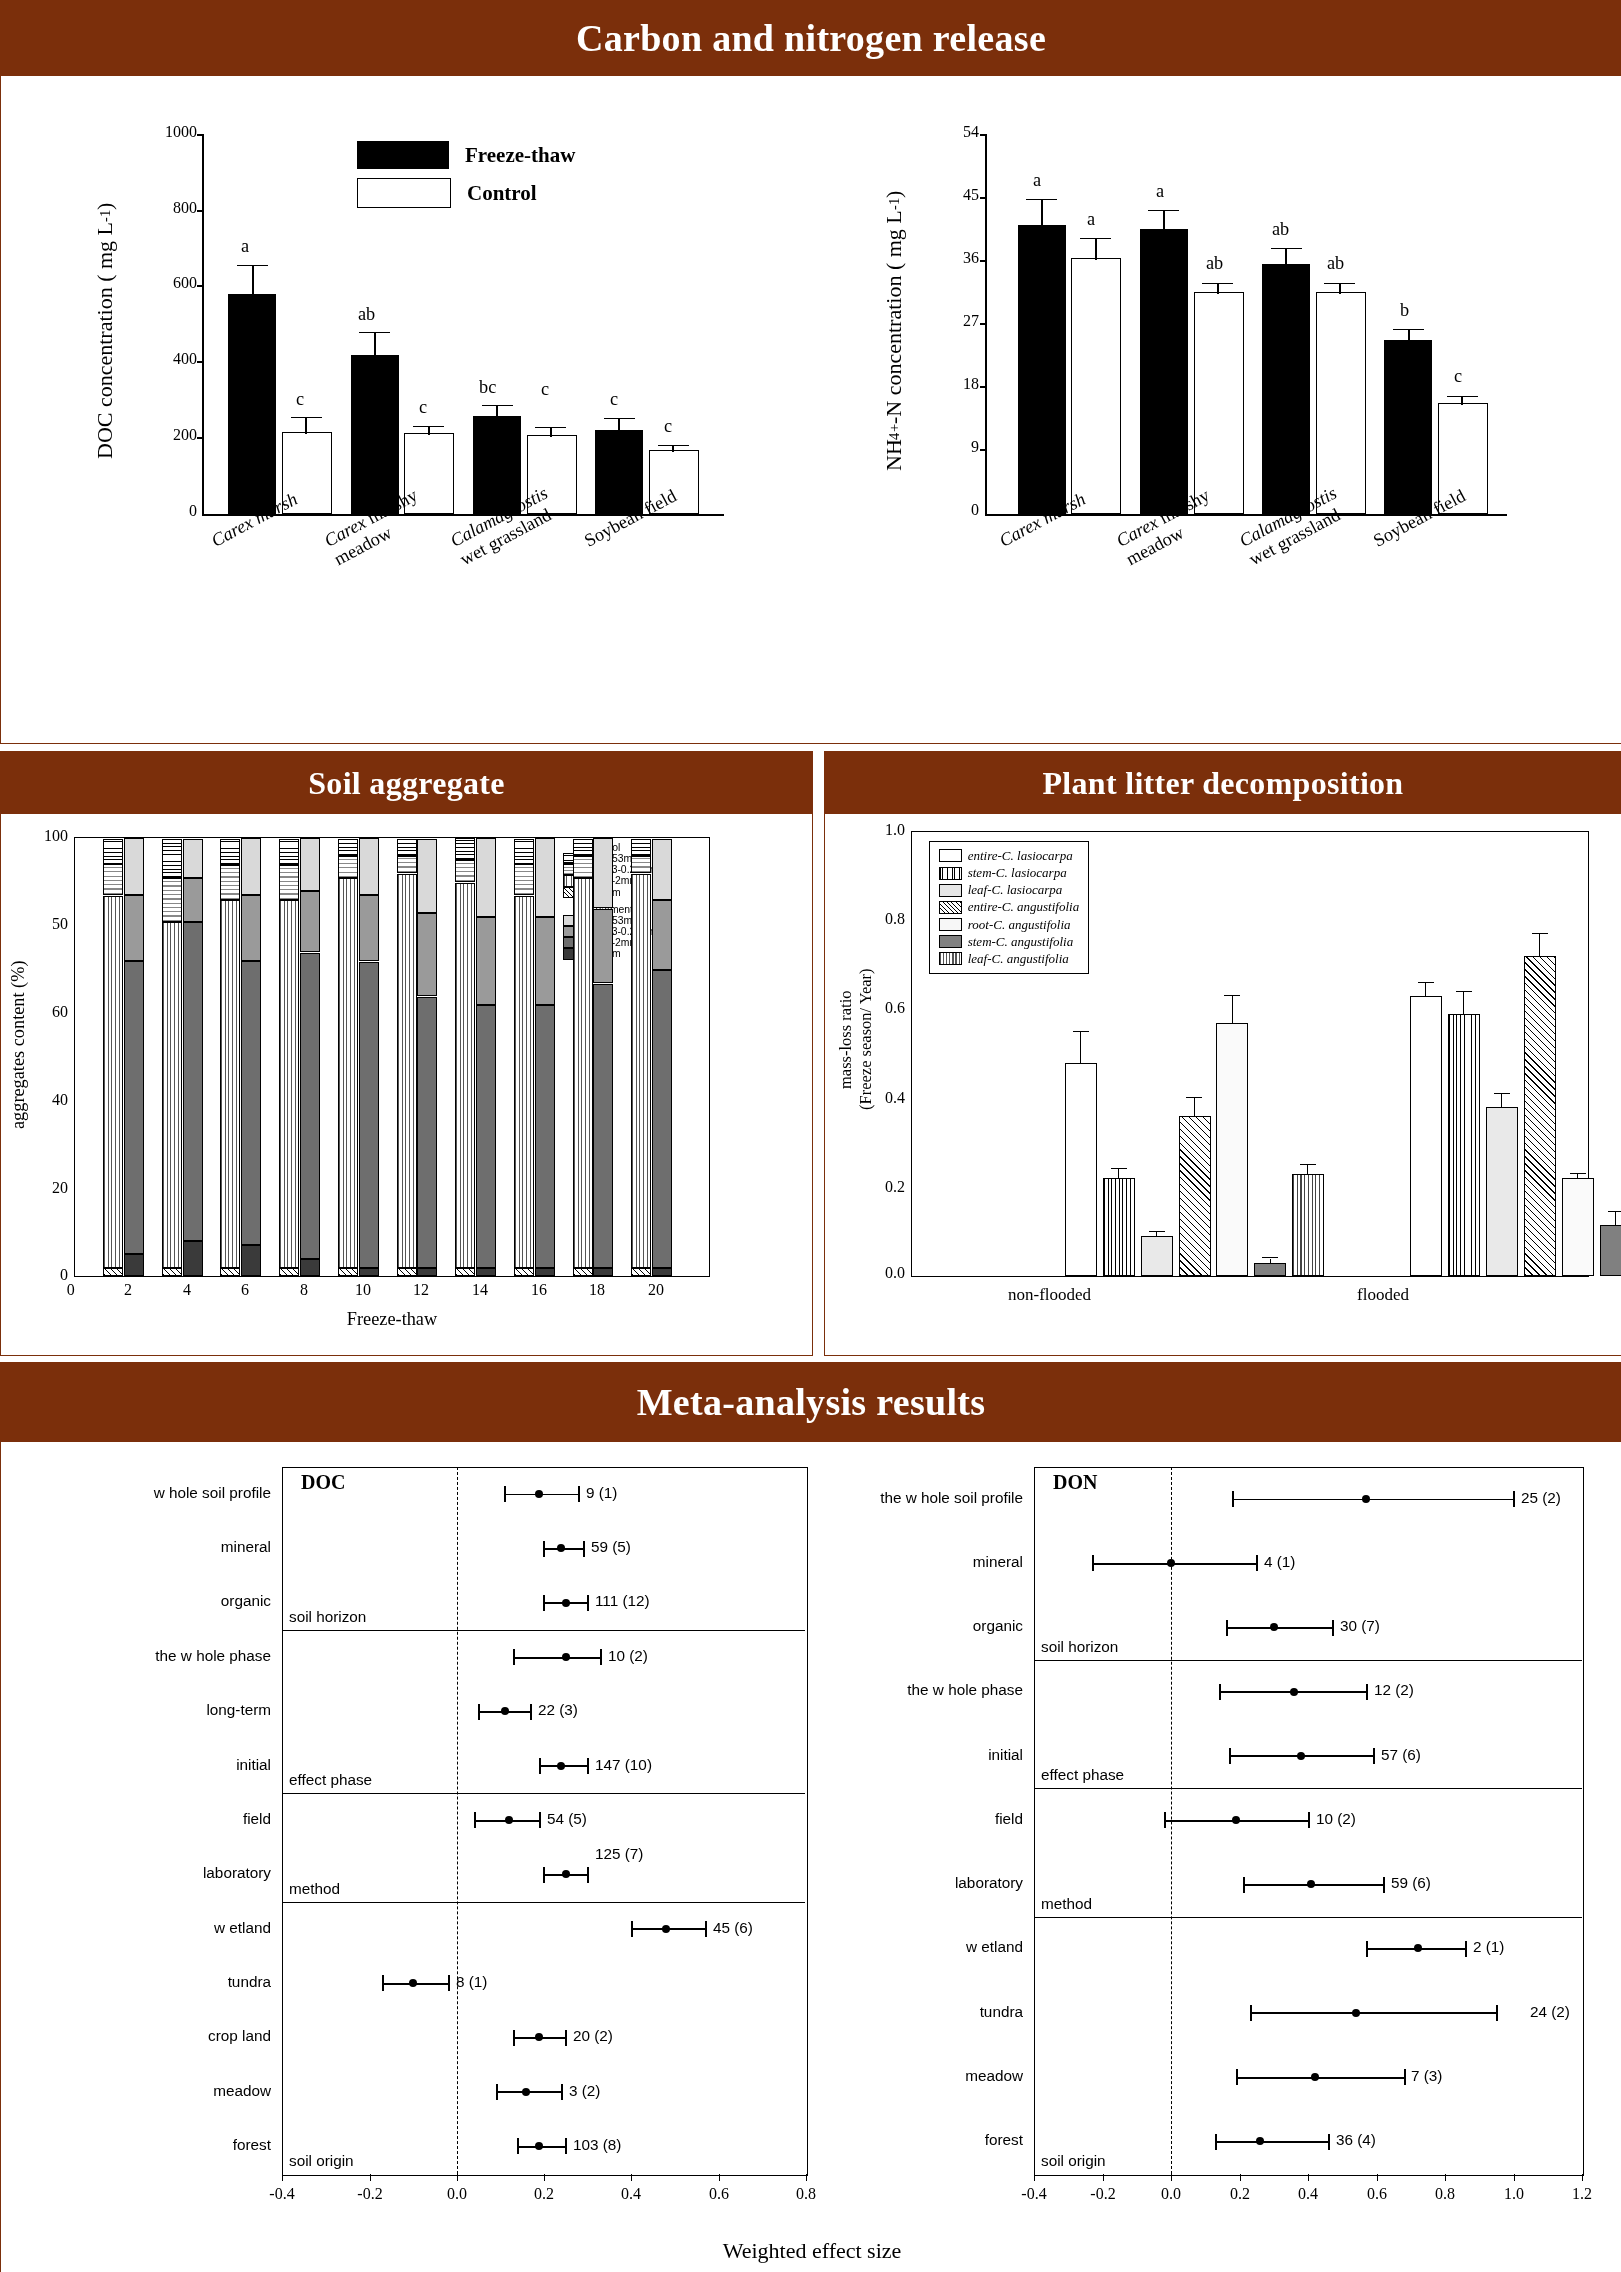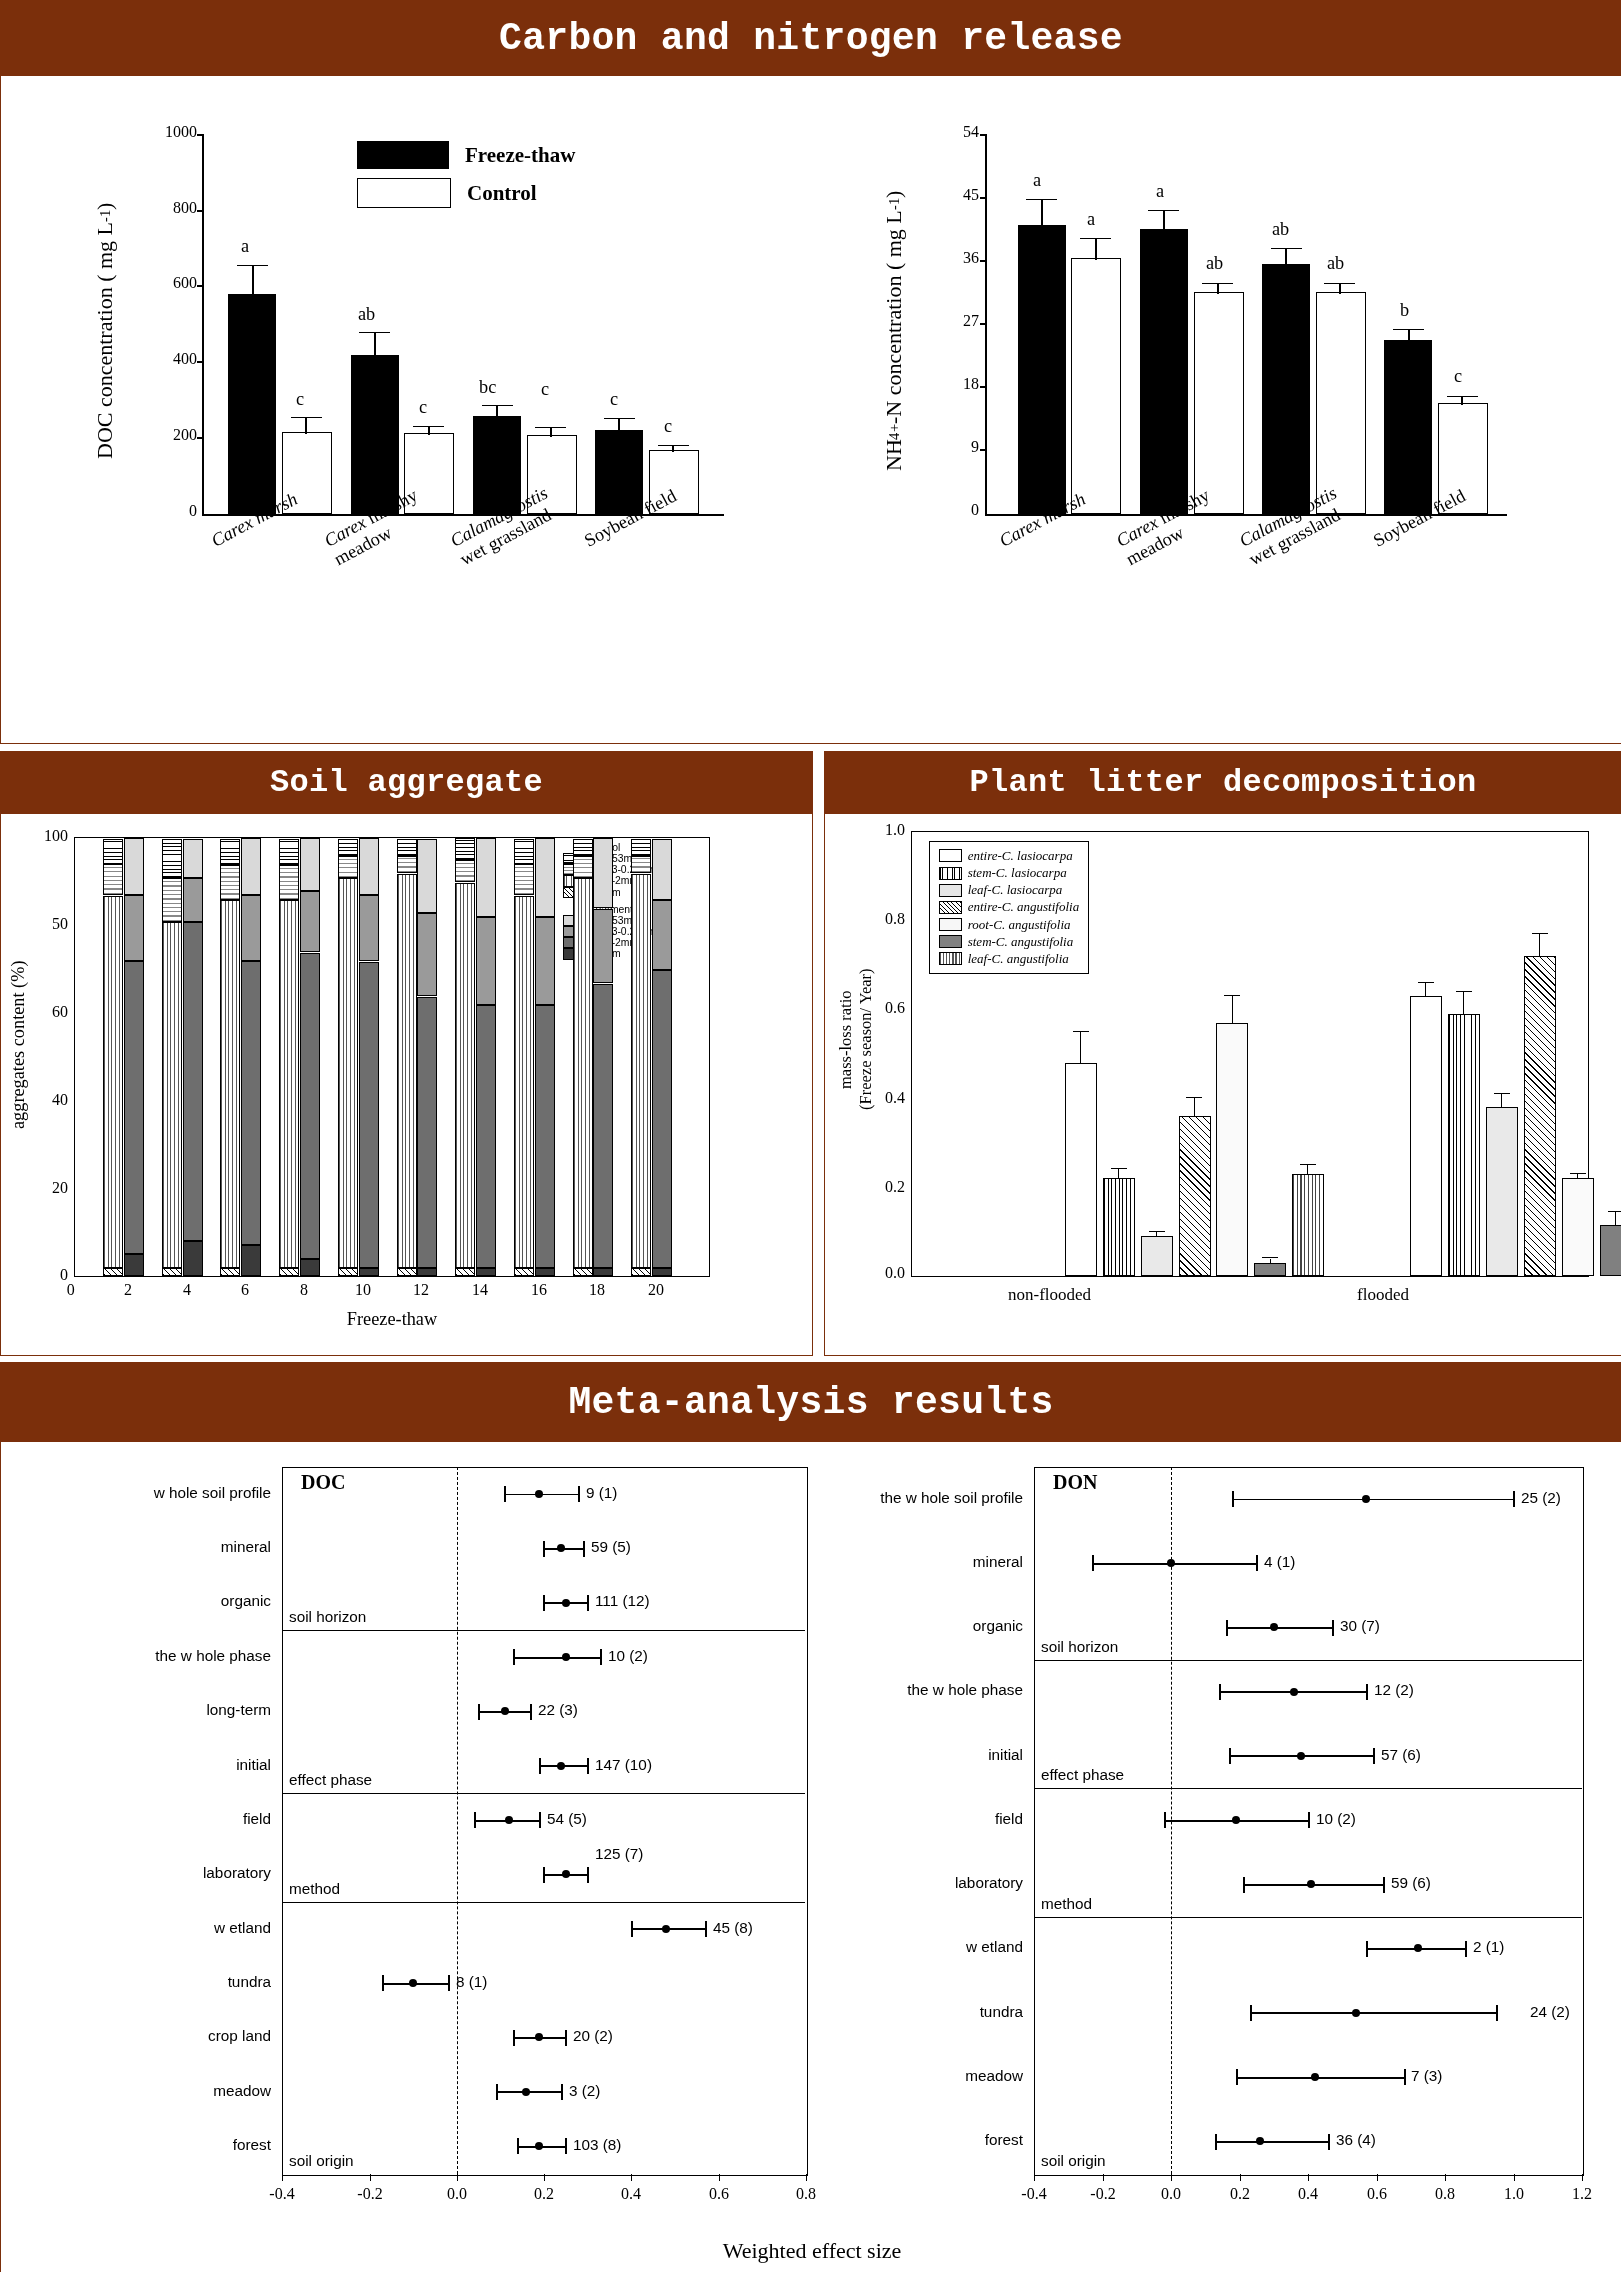--- a/index.html
+++ b/index.html
@@ -1,20 +1,20 @@
 <!DOCTYPE html>
 <html style="font-size:9.8px"><head>
 <meta charset="utf-8">
 <style>
   html,body{margin:0;padding:0;background:#ffffff;}
   body{font-family:"Liberation Serif", serif; width:1622px;}
   .page{width:1622px;height:2273px;position:relative;background:#fff;box-sizing:border-box;}
   .panel{border:1.8px solid #7b2f0b;box-sizing:border-box;background:#fff;}
   .panel-title{background:#7b2f0b;color:#fff;text-align:center;font-weight:bold;
-    font-family:Liberation Mono, monospace;letter-spacing:0.3px;}
+    font-family:Liberation Serif, serif;letter-spacing:0.3px;}
   .banner1{font-size:38px;line-height:75px;height:75px;}
   .banner2{font-size:32px;line-height:62px;height:62px;}
   .banner3{font-size:38px;line-height:79px;height:79px;}
 
   
   .axis-label{font-family:"Liberation Serif", serif;}
   .vert{writing-mode:vertical-rl;transform:rotate(180deg);}
   .tick{font-size:16px;font-family:"Liberation Serif", serif;color:#000;}
   .bar-black{background:#000;}
   .bar-white{background:#fff;border:1.8px solid #000;}
@@ -484,21 +484,21 @@
           <div style="position: absolute; left: 549px; top: 400px; width: 1.8px; height: 16px; background: rgb(0, 0, 0);"></div>
           <div class="dot" style="left: 524px; top: 403px;"></div>
           <div class="fp-count" style="position: absolute; left: 557px; top: 378px; white-space: nowrap;">125 (7)</div>
           <div style="position: absolute; left: 244px; top: 435px; width: 523px; height: 1.2px; background: rgb(0, 0, 0);"></div>
           <div class="fp-group" style="position: absolute; left: 251px; top: 413px;">method</div>
           <div class="fp-row-label" style="position: absolute; left: 0px; top: 452px; width: 233px;">w etland</div>
           <div style="position: absolute; left: 593px; top: 461px; width: 74px; height: 1.8px; background: rgb(0, 0, 0);"></div>
           <div style="position: absolute; left: 593px; top: 454px; width: 1.8px; height: 16px; background: rgb(0, 0, 0);"></div>
           <div style="position: absolute; left: 667px; top: 454px; width: 1.8px; height: 16px; background: rgb(0, 0, 0);"></div>
           <div class="dot" style="left: 624px; top: 458px;"></div>
-          <div class="fp-count" style="position: absolute; left: 675px; top: 452px; white-space: nowrap;">45 (8)</div>
+          <div class="fp-count" style="position: absolute; left: 675px; top: 452px; white-space: nowrap;">45 (6)</div>
           <div class="fp-row-label" style="position: absolute; left: 0px; top: 506px; width: 233px;">tundra</div>
           <div style="position: absolute; left: 345px; top: 516px; width: 65px; height: 1.8px; background: rgb(0, 0, 0);"></div>
           <div style="position: absolute; left: 344px; top: 508px; width: 1.8px; height: 16px; background: rgb(0, 0, 0);"></div>
           <div style="position: absolute; left: 410px; top: 508px; width: 1.8px; height: 16px; background: rgb(0, 0, 0);"></div>
           <div class="dot" style="left: 371px; top: 512px;"></div>
           <div class="fp-count" style="position: absolute; left: 418px; top: 506px; white-space: nowrap;">8 (1)</div>
           <div class="fp-row-label" style="position: absolute; left: 0px; top: 560px; width: 233px;">crop land</div>
           <div style="position: absolute; left: 476px; top: 570px; width: 52px; height: 1.8px; background: rgb(0, 0, 0);"></div>
           <div style="position: absolute; left: 475px; top: 563px; width: 1.8px; height: 16px; background: rgb(0, 0, 0);"></div>
           <div style="position: absolute; left: 527px; top: 563px; width: 1.8px; height: 16px; background: rgb(0, 0, 0);"></div>

